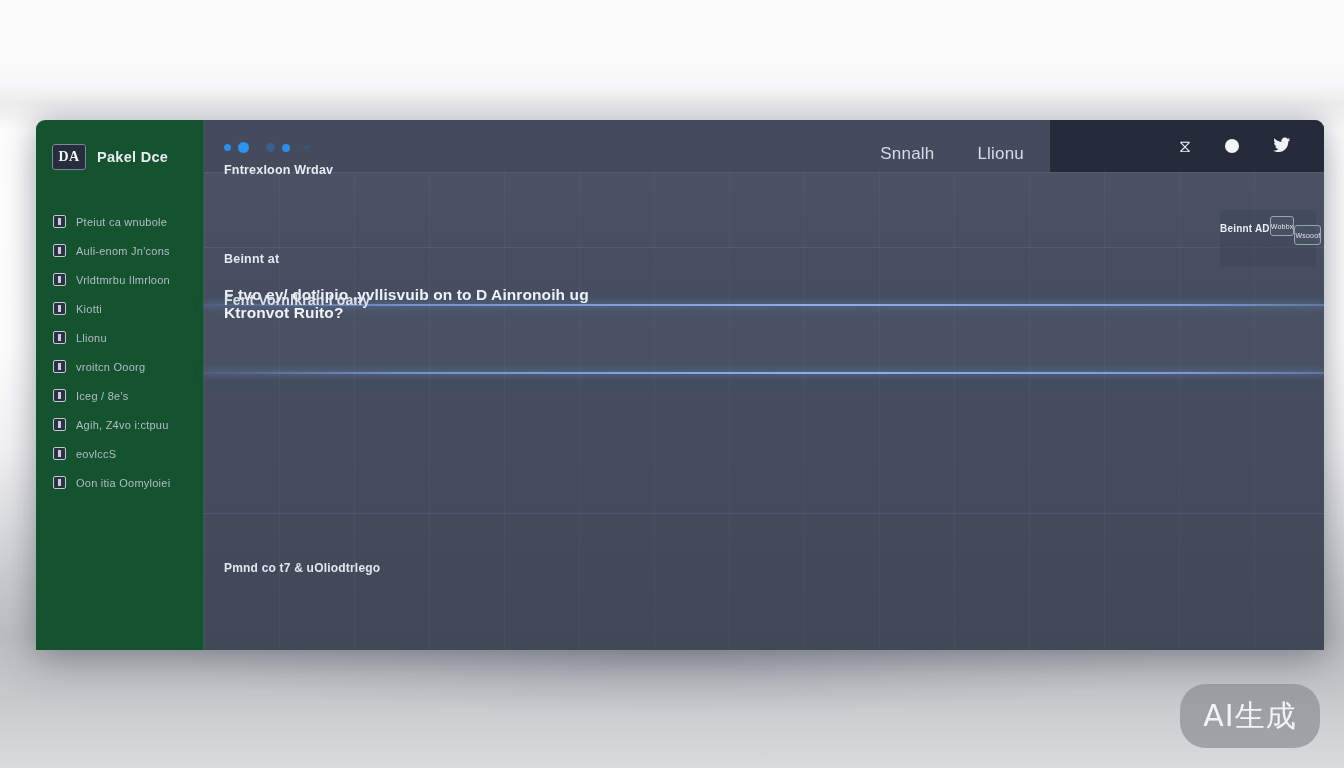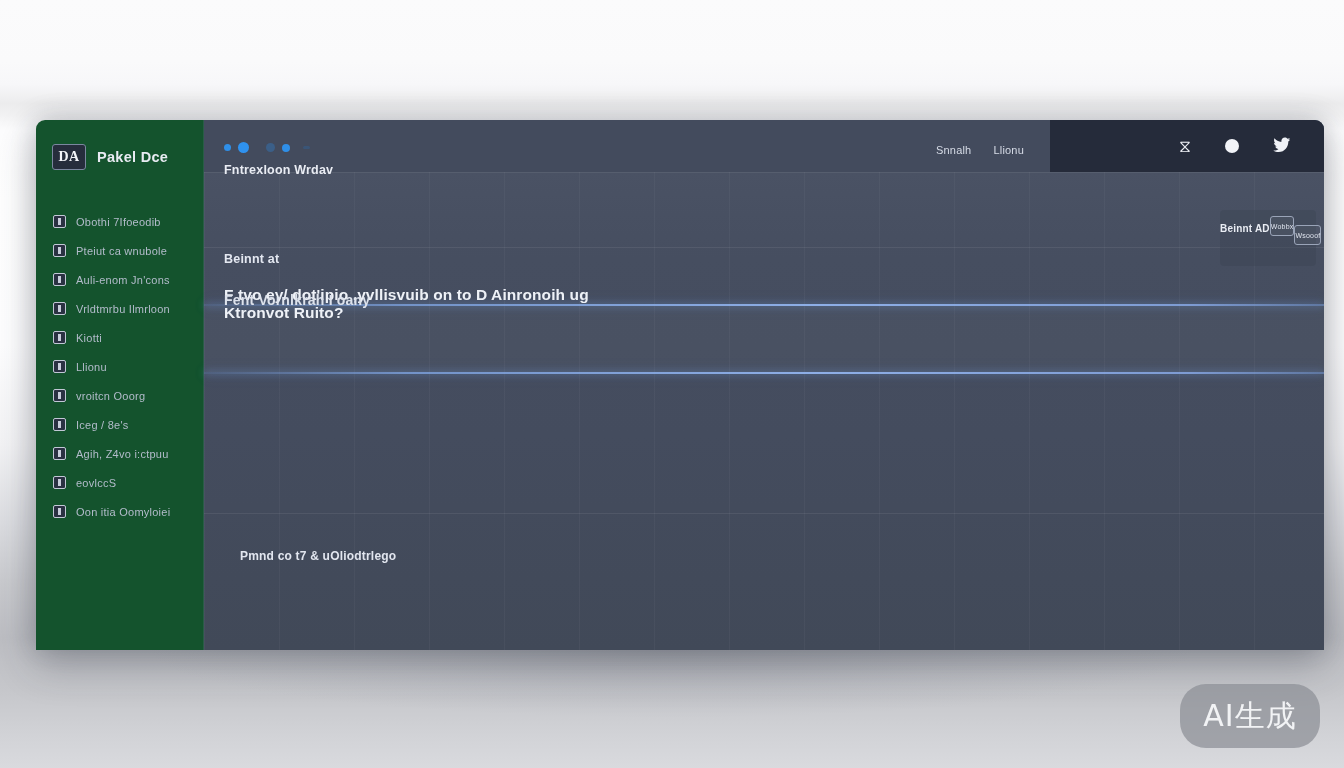--- a/index.html
+++ b/index.html
@@ -163,25 +163,26 @@
   }
 
   .topbar-menu {
     position: absolute;
     top: 24px; right: 300px;
     display: flex;
     gap: 22px;
   }
   .topbar-menu span {
     color: #d6dbe6;
-    font-size: 11px;
+    font-size: 17px;
     letter-spacing: .2px;
     white-space: nowrap;
     filter: blur(.3px);
     cursor: pointer;
+    margin-left: 21px;
   }
 
   
   .util-panel {
     position: absolute;
     right: 0; top: 0;
     width: 274px; height: 52px;
     background: #252b3a;
     border-radius: 0 9px 0 0;
     display: flex;
@@ -348,24 +349,20 @@
   <aside class="sidebar">
 
     <div class="brand">
       <div class="brand-logo">DA</div>
       <div class="brand-name">Pakel Dce</div>
     </div>
 
     <nav class="nav">
       <div class="nav-item">
         <span class="nav-icon"></span>
-        <span class="nav-label">Obothi 7Ifoeodib</span>
-      </div>
-      <div class="nav-item">
-        <span class="nav-icon"></span>
         <span class="nav-label">Pteiut ca wnubole</span>
       </div>
       <div class="nav-item">
         <span class="nav-icon"></span>
         <span class="nav-label">Auli-enom Jn'cons</span>
       </div>
       <div class="nav-item">
         <span class="nav-icon"></span>
         <span class="nav-label">Vrldtmrbu Ilmrloon</span>
       </div>
@@ -442,21 +439,21 @@
 
       <div class="content-block" style="top: 80px;">
         <div class="eyebrow">Beinnt at</div>
         <div class="headline">F tvo ey/ dot'ipio ,yvllisvuib on  to  D Ainronoih ug Ktronvot Ruito?</div>
       </div>
 
       <div class="content-block" style="top: 120px;">
         <div class="subnote">Fent Vornlkrah I oany</div>
       </div>
 
-      <div class="content-block" style="top: 377px; margin-left: 16px;">
+      <div class="content-block" style="top: 389px;">
         <div class="footnote">Pmnd co t7 &amp; uOliodtrlego</div>
       </div>
 
       <div class="action-card">
         <div class="card-label">Beinnt AD</div>
         <div class="card-btn">Wobbx</div>
         <div class="card-btn">Wsooof</div>
       </div>
 
     </div>

